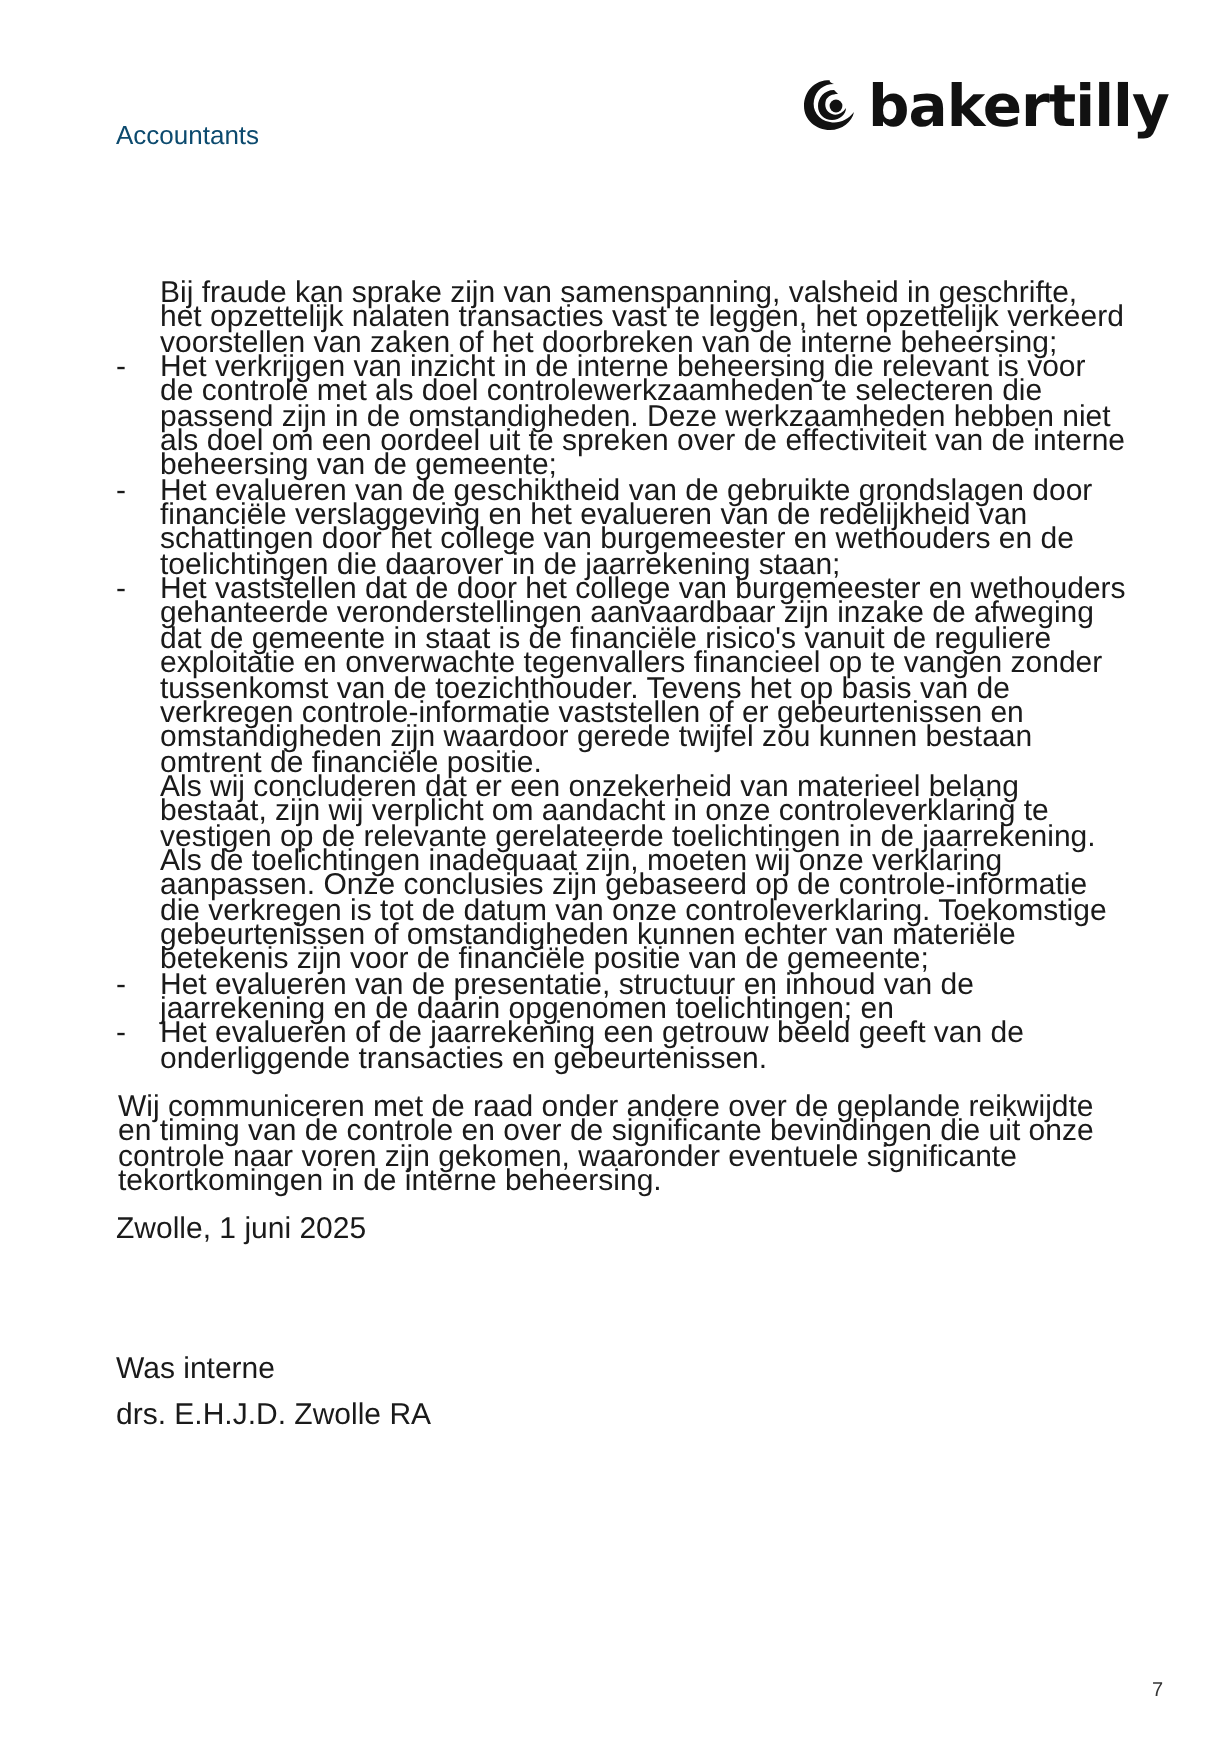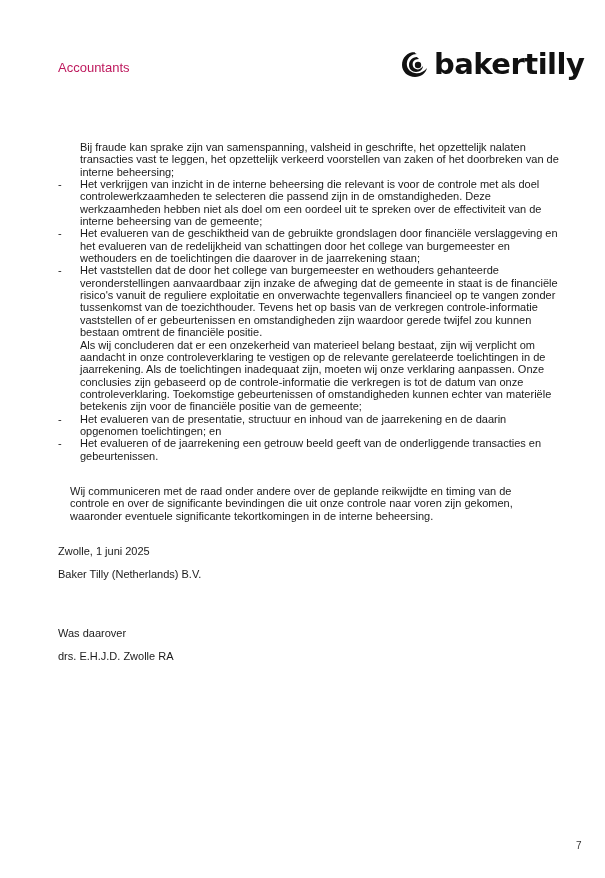--- a/index.html
+++ b/index.html
@@ -1,26 +1,26 @@
 <!DOCTYPE html>
 <html><head>
   <meta charset="utf-8">
   <style>
     html, body { margin: 0; padding: 0; background: #ffffff; }
     body { width: 605px; height: 878px; position: relative; overflow: hidden;
            font-family: "Liberation Sans", sans-serif; color: #1a1a1a; }
-    .header-label { position: absolute; left: 58px; top: 60px; font-size: 13px; color: #be185d; }
-    .logo { position: absolute; left: 400px; top: 50px; display: flex; align-items: flex-start; }
+    .header-label { position: absolute; left: 58px; top: 60px; font-size: 13px; color: #0c4a6e; }
+    .logo { position: absolute; left: 400px; top: 38px; display: flex; align-items: center; }
     .logo-mark { width: 30px; height: 28px; margin-right: 4px; }
     .logo-text { font-family: "DejaVu Sans", sans-serif; font-weight: bold; font-size: 29px;
                  letter-spacing: -0.5px; color: #111; line-height: 1; margin-bottom: -2px; }
-    .content { position: absolute; left: 58px; top: 141px; width: 505px; font-size: 11px; line-height: 12.35px; }
+    .content { position: absolute; left: 58px; top: 141px; width: 505px; font-size: 15px; line-height: 12.35px; }
     .item { position: relative; padding-left: 22px; }
     .item .dash { position: absolute; left: 0; top: 0; width: 10px; }
-    .para { margin: 12px; }
+    .para { margin: 1px; }
     .gap { height: 11px; }
     .sig { margin: 0; }
     .page-number { position: absolute; left: 576px; top: 840px; font-size: 10px; color: #333; }
   </style>
 </head>
 <body>
 
 <div class="header-label">Accountants</div>
 
 <div class="logo">
@@ -64,20 +64,19 @@
     <span class="dash">-</span>
     <span>Het evalueren of de jaarrekening een getrouw beeld geeft van de onderliggende transacties en gebeurtenissen.</span>
   </div>
 
   <div class="gap"></div>
   <p class="para">Wij communiceren met de raad onder andere over de geplande reikwijdte en timing van de controle en over de significante bevindingen die uit onze controle naar voren zijn gekomen, waaronder eventuele significante tekortkomingen in de interne beheersing.</p>
 
   <div class="gap"></div>
   <p class="sig">Zwolle, 1 juni 2025</p>
   <div class="gap"></div>
-  <p class="sig">Baker Tilly (Netherlands) B.V.</p>
   <div style="height:46px"></div>
-  <p class="sig">Was daarover</p>
+  <p class="sig">Was interne</p>
   <div class="gap"></div>
   <p class="sig">drs. E.H.J.D. Zwolle RA</p>
 </div>
 
 <div class="page-number">7</div>
 
 </body></html>

